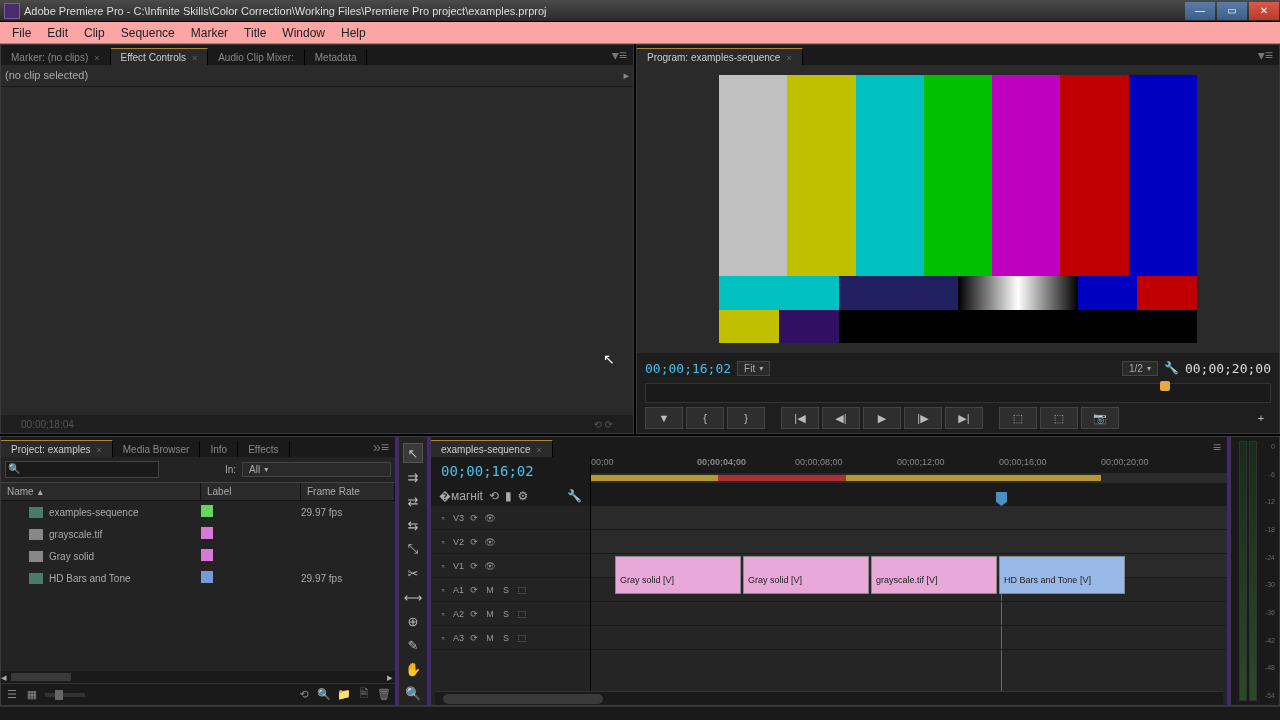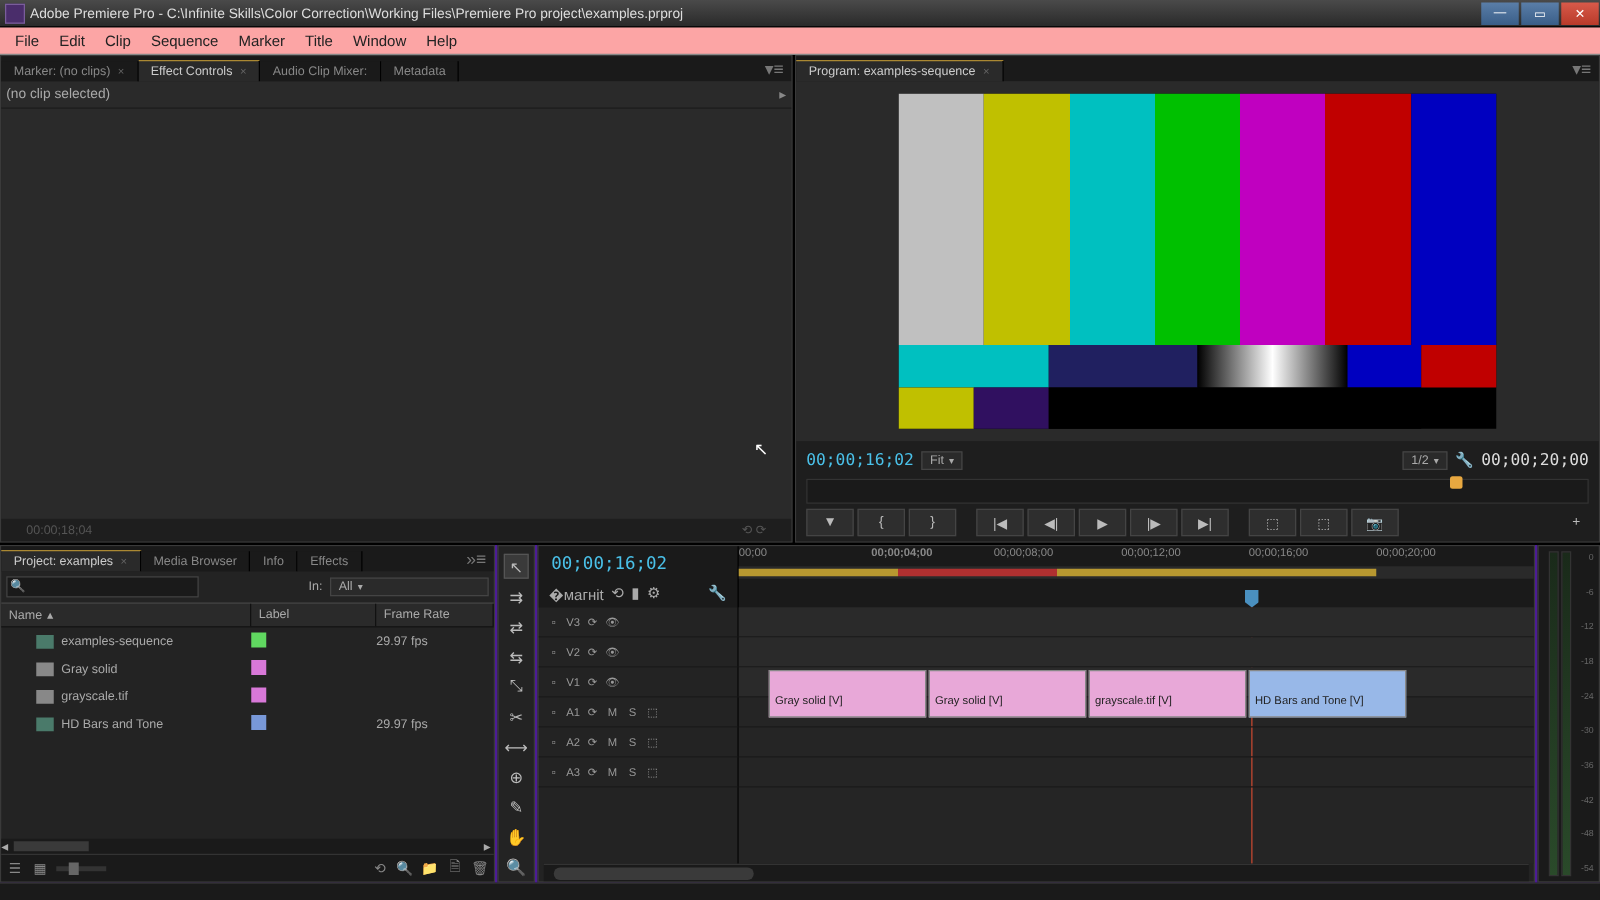--- a/index.html
+++ b/index.html
@@ -82,21 +82,21 @@
 
 .tool-strip { width: 30px; background: #232323; border: 1px solid #3a3a3a; display: flex; flex-direction: column; align-items: center; padding-top: 6px; gap: 4px; }
 .tool { width: 20px; height: 20px; display: flex; align-items: center; justify-content: center; color: #bbb; font-size: 13px; }
 .tool.active { background: #3a3a3a; border: 1px solid #555; }
 
 
 .timeline-panel { flex: 1; background: #232323; border: 1px solid #3a3a3a; display: flex; flex-direction: column; }
 .tl-header { display: flex; background: #1a1a1a; }
 .tl-left { width: 160px; border-right: 1px solid #000; }
 .tl-timecode { color: #4ac0e8; font-family: monospace; font-size: 14px; padding: 6px 10px; }
-.tl-tools { display: flex; gap: 6px; padding: 2px 8px; }
+.tl-tools { display: flex; gap: 6px; padding: 2px 8px; align-items: center; }
 .tl-tool { color: #aaa; font-size: 12px; }
 .tl-ruler-wrap { flex: 1; position: relative; }
 .tl-ruler-ticks { height: 16px; display: flex; font-size: 9px; color: #888; position: relative; }
 .tl-ruler-ticks span { position: absolute; }
 .tl-workarea { height: 10px; background: #2a2a2a; position: relative; }
 .tl-workarea .bar { position: absolute; height: 6px; top: 2px; left: 0; width: 510px; background: linear-gradient(to right, #b89830 0%, #b89830 25%, #b03030 25%, #b03030 50%, #b89830 50%, #b89830 100%); }
 .tl-body { flex: 1; display: flex; position: relative; }
 .tl-trackheads { width: 160px; border-right: 1px solid #000; }
 .track-head { height: 24px; display: flex; align-items: center; gap: 4px; padding: 0 6px; border-bottom: 1px solid #1a1a1a; font-size: 9px; color: #999; }
 .track-head .tog { width: 12px; text-align: center; }
@@ -242,21 +242,21 @@
         <div class="tab">Info</div>
         <div class="tab">Effects</div>
         <div class="tabcorner">»≡</div>
       </div>
       <div class="project-search">
         <div style="position:relative; flex:1;">
           <input type="text" style="">
           <span style="position:absolute; left:3px; top:2px; color:#666; font-size:10px;">🔍</span>
         </div>
         <span class="in">In:</span>
-        <div class="dropdown" style="width:127px">
+        <div class="dropdown" style="width:149px">
             <span>All</span>
           </div>
       </div>
       <div class="table-head">
         <div class="col-name">
             <span>Name</span> 
             <span>▴</span>
           </div>
         <div class="col-label">Label</div>
         <div class="col-rate">Frame Rate</div>
@@ -266,29 +266,29 @@
             <div class="col-name">
               <span class="item-icon" style="background:#4a7a6a"></span>
               <span>examples-sequence</span>
             </div>
             <div class="col-label"><span class="label-swatch" style="background:#60d860;display:inline-block"></span></div>
             <div class="col-rate">29.97 fps</div>
           </div>
           <div class="item-row">
             <div class="col-name">
               <span class="item-icon" style="background:#888"></span>
-              <span>Gray solid</span>
+              <span>grayscale.tif</span>
             </div>
             <div class="col-label"><span class="label-swatch" style="background:#d878d8;display:inline-block"></span></div>
             <div class="col-rate"></div>
           </div>
           <div class="item-row">
             <div class="col-name">
               <span class="item-icon" style="background:#888"></span>
-              <span>grayscale.tif</span>
+              <span>Gray solid</span>
             </div>
             <div class="col-label"><span class="label-swatch" style="background:#d878d8;display:inline-block"></span></div>
             <div class="col-rate"></div>
           </div>
           <div class="item-row">
             <div class="col-name">
               <span class="item-icon" style="background:#4a7a6a"></span>
               <span>HD Bars and Tone</span>
             </div>
             <div class="col-label"><span class="label-swatch" style="background:#7898d8;display:inline-block"></span></div>
@@ -324,20 +324,24 @@
       <div class="tool">⤡</div>
       <div class="tool">✂</div>
       <div class="tool">⟷</div>
       <div class="tool">⊕</div>
       <div class="tool">✎</div>
       <div class="tool">✋</div>
       <div class="tool">🔍</div>
     </div>
 
     <div class="timeline-panel">
+      <div class="tabs">
+        <div class="tab active"><span>examples-sequence</span><span class="x">×</span></div>
+        <div class="tabcorner">≡</div>
+      </div>
       <div class="tl-header">
         <div class="tl-left">
           <div class="tl-timecode">00;00;16;02</div>
           <div class="tl-tools">
             <span class="tl-tool">�магнit</span>
             <span class="tl-tool">⟲</span>
             <span class="tl-tool">▮</span>
             <span class="tl-tool">⚙</span>
             <span style="flex:1"></span>
             <span class="tl-tool">🔧</span>

